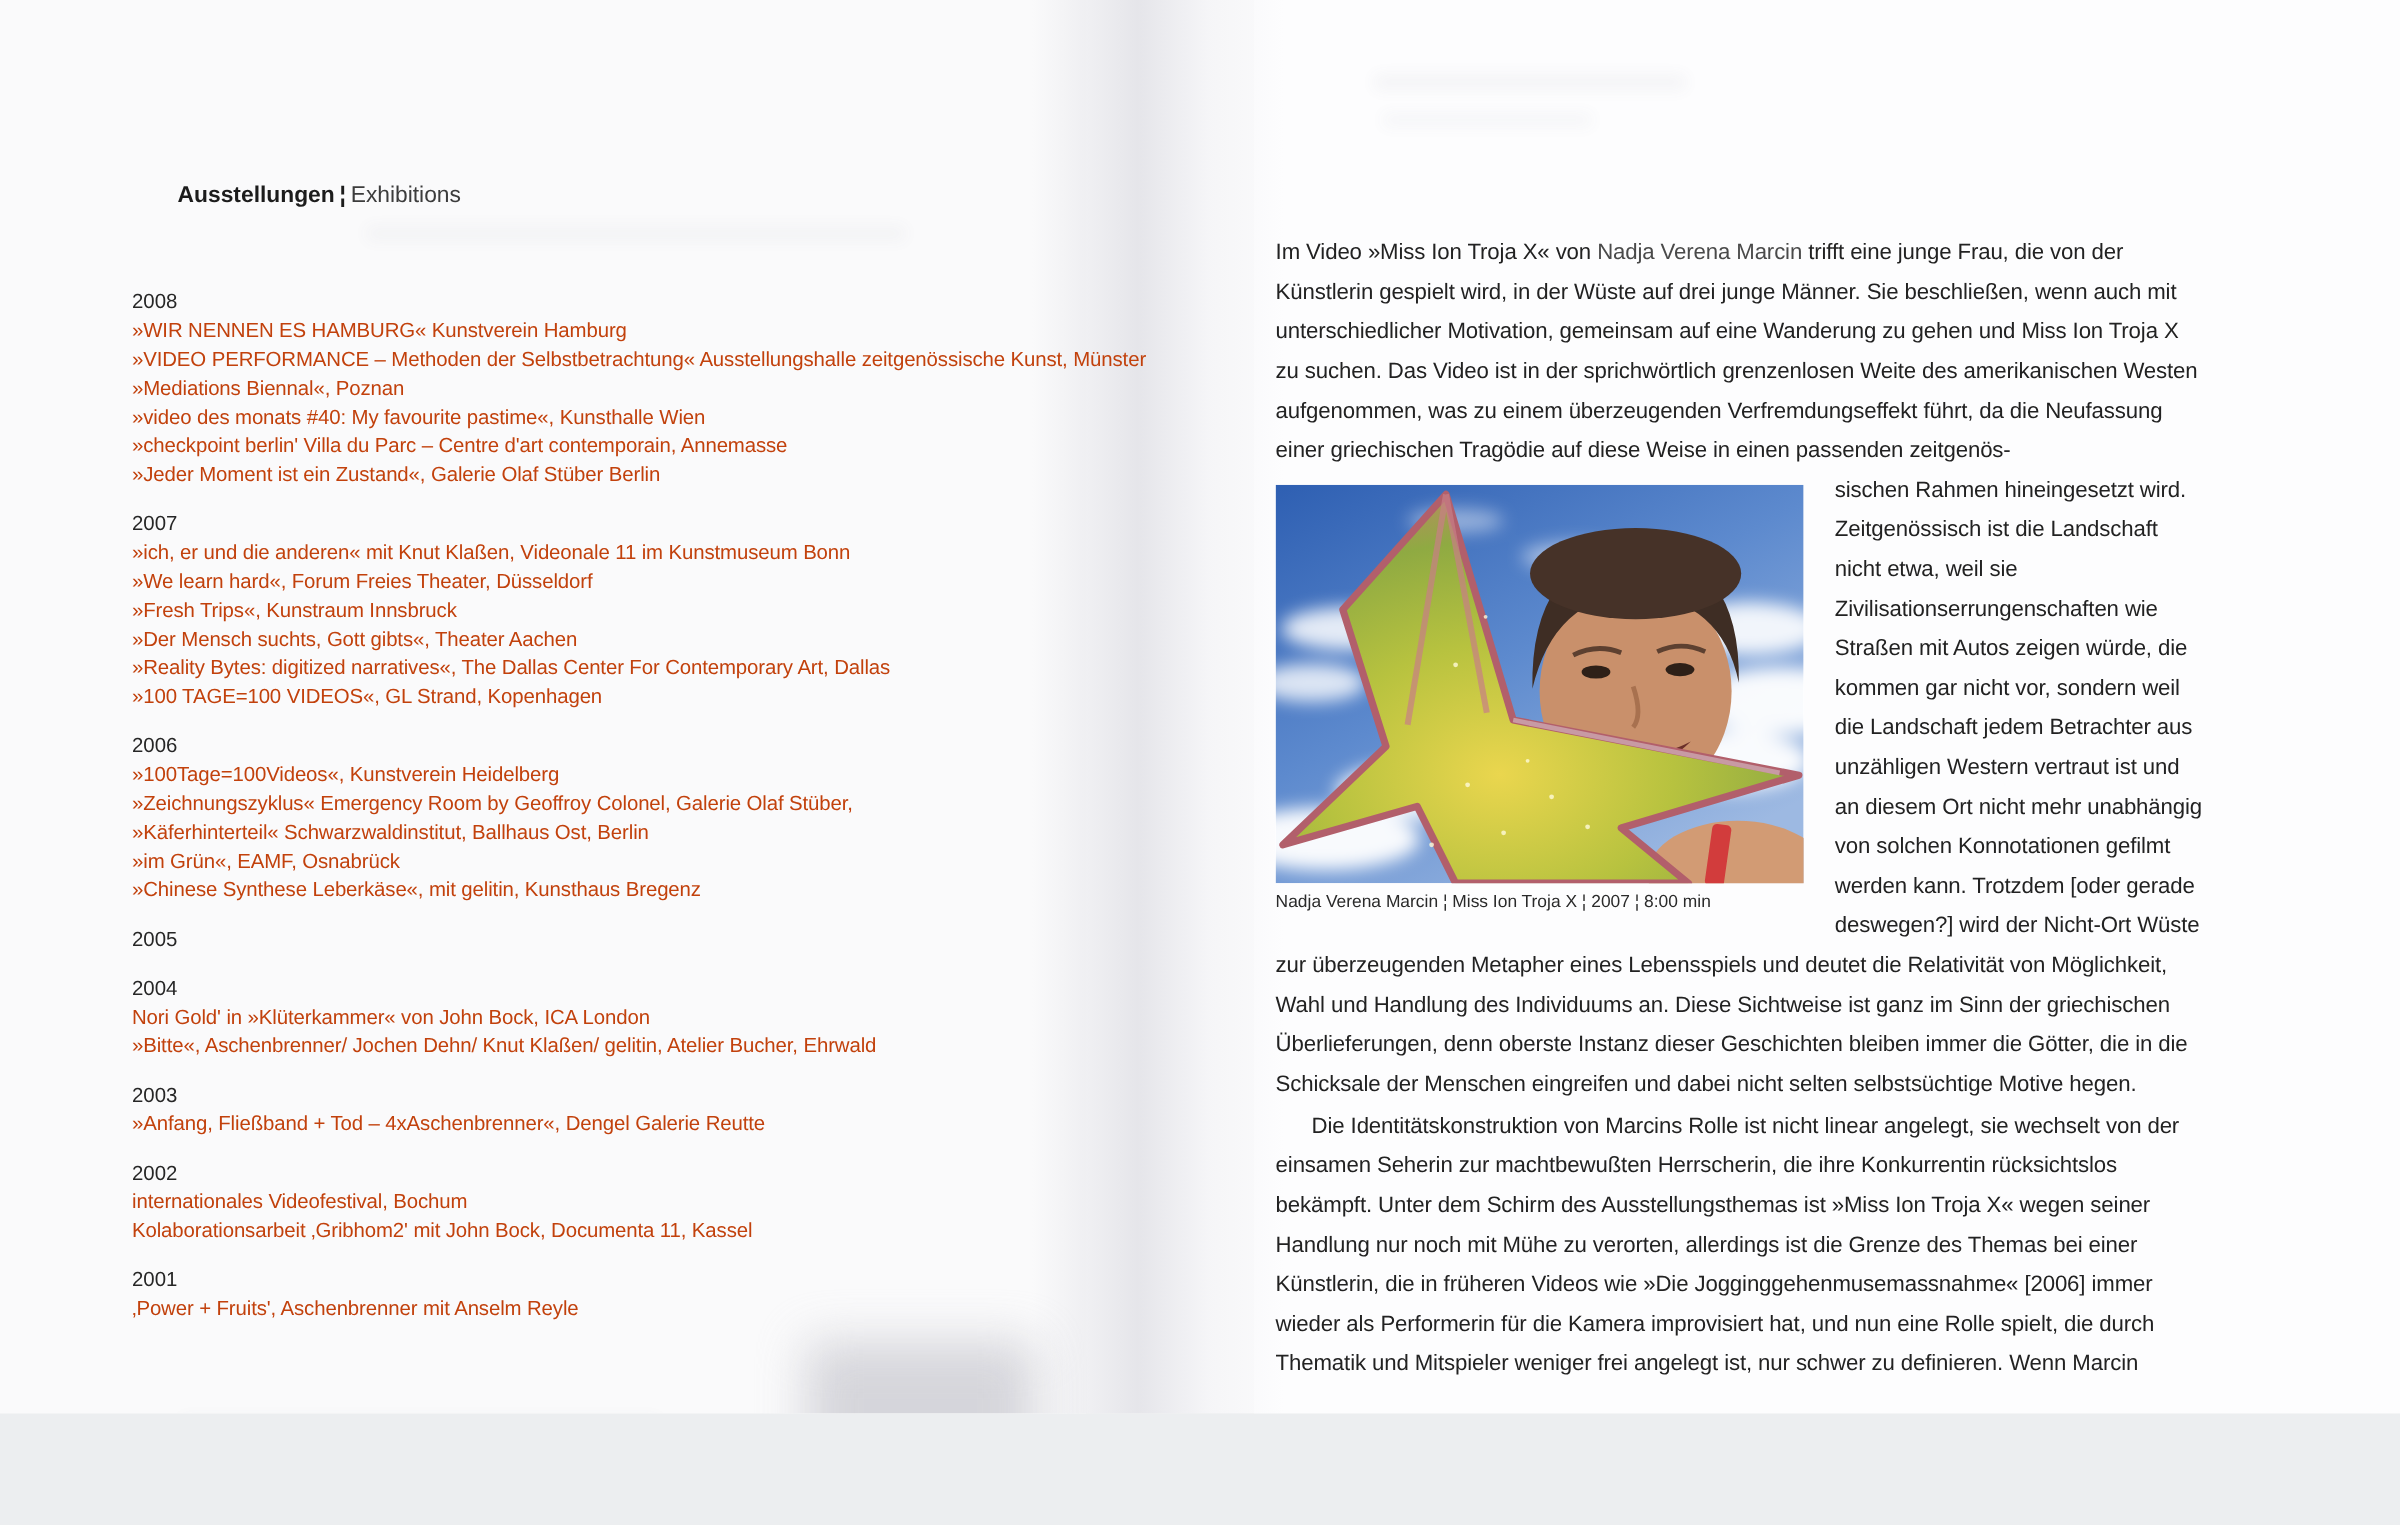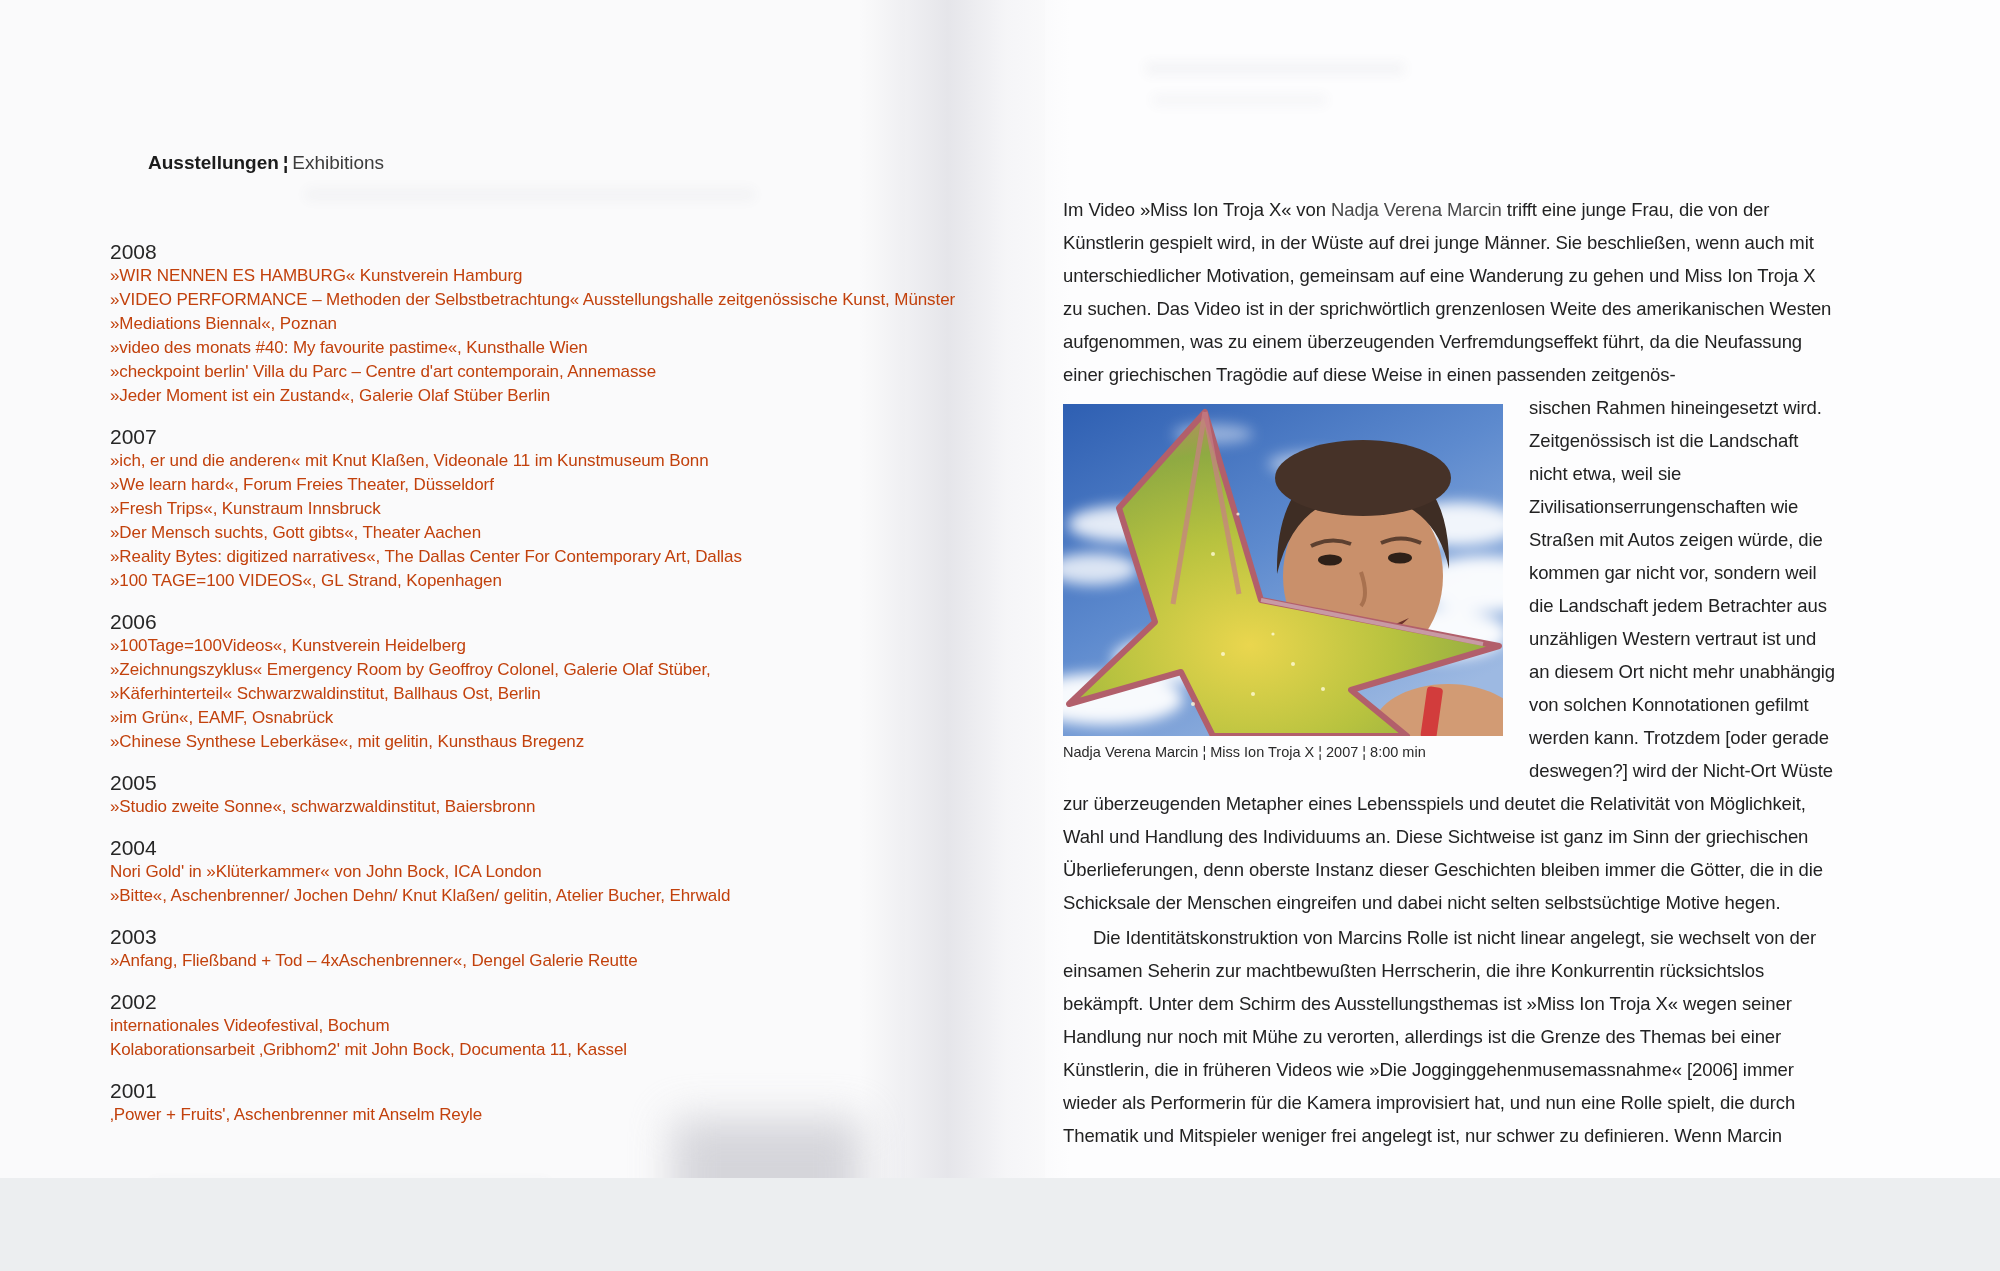--- a/index.html
+++ b/index.html
@@ -29,21 +29,21 @@
   
   .ghost{position:absolute;background:#5a5f74;filter:blur(6px);border-radius:4px;}
 
   
   .exh{position:absolute;left:110px;top:152px;width:870px;}
   .exh-heading{margin-left:38px;font-size:19px;line-height:22px;margin-bottom:66px;white-space:nowrap;}
   .exh-heading .t-bold{font-weight:bold;color:#1c1c1c;}
   .exh-heading .t-sep{font-weight:bold;color:#1c1c1c;padding:0 4px;}
   .exh-heading .t-sub{font-weight:400;color:#3c3c3c;}
   .exh-section{margin-bottom:17px;}
-  .exh-year{font-size:21px;line-height:24px;color:#262626;}
+  .exh-year{font-size:17px;line-height:24px;color:#262626;}
   .exh-item{font-size:17px;line-height:24px;color:#c2410c;white-space:nowrap;letter-spacing:-0.1px;}
   .pageno{position:absolute;font-size:15px;color:#2d2d2d;}
   .pageno-left{left:52px;top:1216px;}
   .pageno-right{left:1893px;top:1222px;}
 
   
   .essay{position:absolute;left:1063px;top:193px;width:775px;font-size:18.5px;line-height:33px;color:#222;letter-spacing:-0.1px;}
   .essay p{margin:0;}
   .light-name{font-weight:400;color:#4a4a4a;}
   .mid{overflow:visible;}
@@ -101,21 +101,20 @@
       <div class="exh-year">2006</div>
       <div class="exh-item">»100Tage=100Videos«, Kunstverein Heidelberg</div>
       <div class="exh-item">»Zeichnungszyklus« Emergency Room by Geoffroy Colonel, Galerie Olaf Stüber,</div>
       <div class="exh-item">»Käferhinterteil« Schwarzwaldinstitut, Ballhaus Ost, Berlin</div>
       <div class="exh-item">»im Grün«, EAMF, Osnabrück</div>
       <div class="exh-item">»Chinese Synthese Leberkäse«, mit gelitin, Kunsthaus Bregenz</div>
     </div>
 
     <div class="exh-section">
       <div class="exh-year">2005</div>
-      <div class="exh-item">»Studio zweite Sonne«, schwarzwaldinstitut, Baiersbronn</div>
     </div>
 
     <div class="exh-section">
       <div class="exh-year">2004</div>
       <div class="exh-item">Nori Gold' in »Klüterkammer« von John Bock, ICA London</div>
       <div class="exh-item">»Bitte«, Aschenbrenner/ Jochen Dehn/ Knut Klaßen/ gelitin, Atelier Bucher, Ehrwald</div>
     </div>
 
     <div class="exh-section">
       <div class="exh-year">2003</div>

